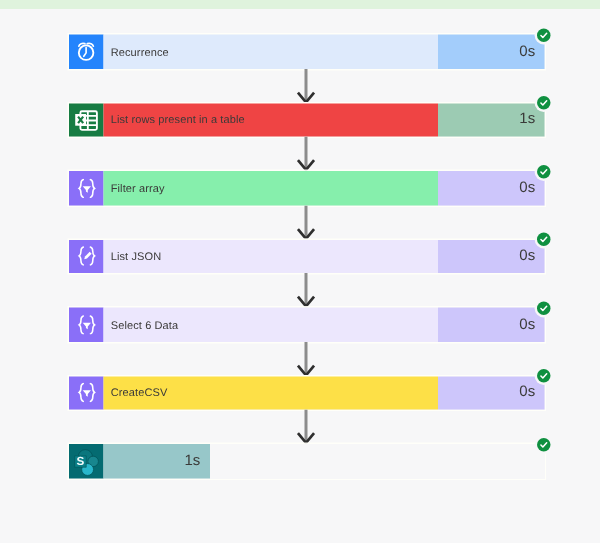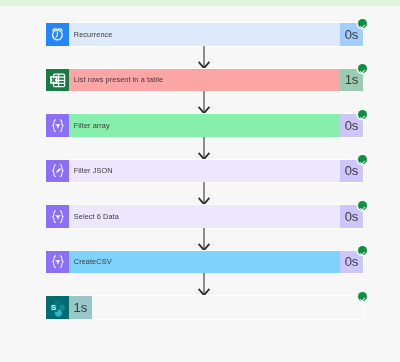--- a/index.html
+++ b/index.html
@@ -5,21 +5,21 @@
   html,body{margin:0;padding:0;}
   body{width:400px;height:362px;overflow:hidden;background:#f7f7f8;
        font-family:"Liberation Sans",sans-serif;-webkit-font-smoothing:antialiased;}
   #root{position:relative;width:400px;height:362px;}
   .topband{position:absolute;left:0;top:0;width:400px;height:6px;background:#dff3dd;}
   .flow{position:absolute;left:0;top:0;width:356px;height:362px;text-align:center;}
   .card{position:absolute;left:46px;width:317px;height:22.8px;display:flex;align-items:stretch;
         box-shadow:0 0 0 1px rgba(255,255,248,0.92);}
   .icon{width:22.8px;height:22.8px;flex:0 0 22.8px;display:flex;align-items:center;justify-content:center;}
   .label{flex:1 1 auto;display:flex;align-items:center;padding-left:5px;font-size:7.35px;color:#3b3a39;letter-spacing:.01em;}
-  .dur{flex:0 0 23px;display:flex;align-items:center;justify-content:center;font-size:13px;color:#3a3a38;}
+  .dur{flex:0 0 23px;display:flex;align-items:center;justify-content:center;font-size:10px;color:#3a3a38;padding-left:48px;}
   .badge{position:absolute;width:9px;height:9px;border-radius:50%;background:#0f9040;
          right:-4.2px;top:-4.5px;box-shadow:0 0 0 1.6px #f7f7f8;}
   .arrow{position:absolute;left:0;width:400px;}
 </style>
 </head>
 <body>
 
 <div id="root">
   <div class="topband" style="background: rgb(223, 243, 221);"></div>
   <div class="flow" id="flow">
@@ -52,21 +52,21 @@
     <div class="icon" style="background: rgb(23, 124, 67);">
           <svg viewBox="0 0 22.8 22.8" width="22.8" height="22.8">
             <g fill="none" stroke="#ffffff" stroke-width="1.25">
               <rect x="7.6" y="5.15" width="11.0" height="12.4" rx="1.0"></rect>
               <path d="M7.6 8.25h11.0M7.6 11.35h11.0M7.6 14.45h11.0M12.55 5.15v12.4"></path>
             </g>
             <rect x="4.15" y="7.0" width="7.2" height="7.8" fill="#ffffff"></rect>
             <path d="M6.05 8.7 L9.45 13.1 M9.45 8.7 L6.05 13.1" stroke="#177c43" stroke-width="1.45" fill="none"></path>
           </svg>
         </div>
-    <div class="label" style="background: #fca5a5;">List rows present in a table</div>
+    <div class="label" style="background: #ef4444;">List rows present in a table</div>
     <div class="dur" style="background: rgb(156, 203, 179);">
       <span>1s</span>
       <div class="badge" style="background: rgb(15, 144, 64);">
         <svg viewBox="0 0 12 12" width="9" height="9">
               <path d="M3.5 6.2 L5.2 8.0 L8.6 4.3" fill="none" stroke="#ffffff" stroke-width="1.35" stroke-linecap="round" stroke-linejoin="round"></path>
             </svg>
       </div>
     </div>
   </div>
   <svg class="arrow" width="400" height="22.7" viewBox="0 0 400 22.7" style="top:91.3px">
@@ -100,21 +100,21 @@
   <div class="card" style="top:159.5px">
     <div class="icon" style="background: rgb(138, 111, 248);">
           <svg viewBox="5.5 3 29 28" width="13.8" height="13.3">
             <g fill="none" stroke="#ffffff" stroke-width="2.15" stroke-linecap="round">
               <path d="M15.0 4.5C12.3 5.4 11.7 7.8 11.7 10.2c0 2.2-.4 5.4-2.6 6.8 2.2 1.4 2.6 4.6 2.6 6.8 0 2.4.6 4.8 3.3 5.7"></path>
               <path d="M25.0 4.5c2.7.9 3.3 3.3 3.3 5.7 0 2.2.4 5.4 2.6 6.8-2.2 1.4-2.6 4.6-2.6 6.8 0 2.4-.6 4.8-3.3 5.7"></path>
             </g>
             <path d="M24.0 11.2l2.7 2.7-6.6 6.6-3.8 1.1 1.1-3.7z" fill="#ffffff"></path>
           </svg>
         </div>
-    <div class="label" style="background: rgb(236, 231, 253);">Filter JSON</div>
+    <div class="label" style="background: rgb(236, 231, 253);">List JSON</div>
     <div class="dur" style="background: rgb(205, 198, 251);">
       <span>0s</span>
       <div class="badge" style="background: rgb(15, 144, 64);">
         <svg viewBox="0 0 12 12" width="9" height="9">
               <path d="M3.5 6.2 L5.2 8.0 L8.6 4.3" fill="none" stroke="#ffffff" stroke-width="1.35" stroke-linecap="round" stroke-linejoin="round"></path>
             </svg>
       </div>
     </div>
   </div>
   <svg class="arrow" width="400" height="22.7" viewBox="0 0 400 22.7" style="top:182.3px">
@@ -148,21 +148,21 @@
   <div class="card" style="top:250.5px">
     <div class="icon" style="background: rgb(138, 111, 248);">
           <svg viewBox="5.5 3 29 28" width="13.8" height="13.3">
             <g fill="none" stroke="#ffffff" stroke-width="2.15" stroke-linecap="round">
               <path d="M15.0 4.5C12.3 5.4 11.7 7.8 11.7 10.2c0 2.2-.4 5.4-2.6 6.8 2.2 1.4 2.6 4.6 2.6 6.8 0 2.4.6 4.8 3.3 5.7"></path>
               <path d="M25.0 4.5c2.7.9 3.3 3.3 3.3 5.7 0 2.2.4 5.4 2.6 6.8-2.2 1.4-2.6 4.6-2.6 6.8 0 2.4-.6 4.8-3.3 5.7"></path>
             </g>
             <path d="M14.2 13.9h11.6l-4.5 5.1v4.0l-2.6-1.8v-2.2z" fill="#ffffff"></path>
           </svg>
         </div>
-    <div class="label" style="background: #7dd3fc;">CreateCSV</div>
+    <div class="label" style="background: #fde047;">CreateCSV</div>
     <div class="dur" style="background: rgb(205, 198, 251);">
       <span>0s</span>
       <div class="badge" style="background: rgb(15, 144, 64);">
         <svg viewBox="0 0 12 12" width="9" height="9">
               <path d="M3.5 6.2 L5.2 8.0 L8.6 4.3" fill="none" stroke="#ffffff" stroke-width="1.35" stroke-linecap="round" stroke-linejoin="round"></path>
             </svg>
       </div>
     </div>
   </div>
   <svg class="arrow" width="400" height="22.7" viewBox="0 0 400 22.7" style="top:273.3px">

